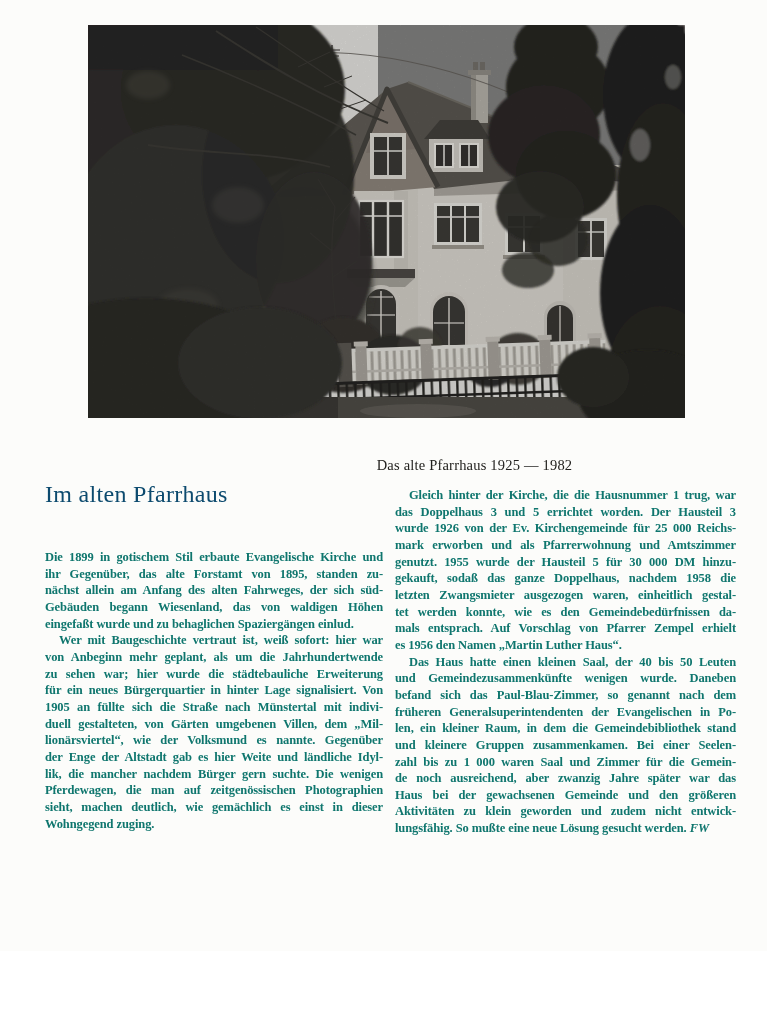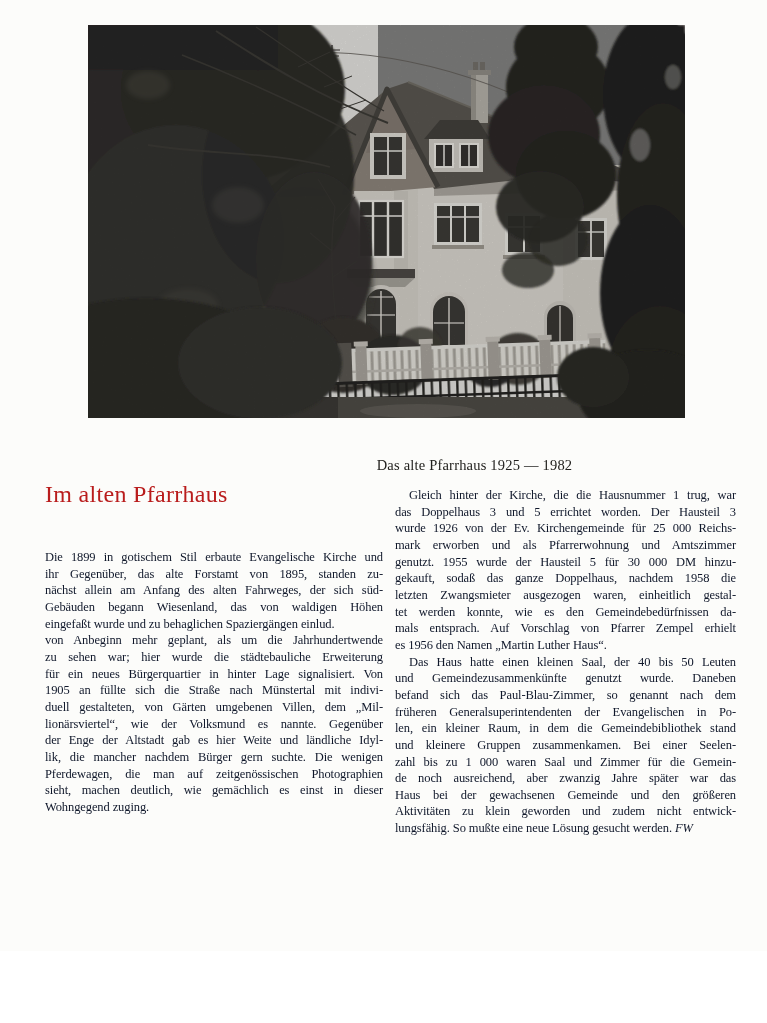--- a/index.html
+++ b/index.html
@@ -9,25 +9,25 @@
     font-family:"Liberation Serif", serif;
   }
   .photo-wrap{position:absolute;left:88px;top:25px;width:597px;height:393px;margin:0;}
   .photo-wrap svg{display:block;width:100%;height:100%;}
   .caption{
     position:absolute;left:88px;top:432px;width:597px;margin:0;
     text-align:center;font-size:14.5px;letter-spacing:.2px;color:#22211e;
   }
   .heading{
     position:absolute;left:45px;top:481px;margin:0;
-    font-size:24px;font-weight:normal;letter-spacing:.3px;line-height:1.1;color:#b91c1c;
+    font-size:24px;font-weight:normal;letter-spacing:.3px;line-height:1.1;color:#0c4a6e;
   }
   .col{
     position:absolute;font-size:12.5px;line-height:16.65px;
-    letter-spacing:-0.1px;color:#0f172a;
+    letter-spacing:-0.1px;color:#0f766e;font-weight:bold;
   }
   .col-left{left:45px;top:549px;width:338px;}
   .col-right{left:395px;top:487px;width:341px;}
   .tline{text-align:justify;text-align-last:justify;white-space:normal;}
   .tline.tlast{text-align-last:left;}
   .tline.tindent{text-indent:14px;}
   .tline i{font-style:italic;}
   .pageno{
     position:absolute;left:0;top:971px;width:767px;
     text-align:center;font-size:17px;color:#6d28d9;
@@ -272,20 +272,21 @@
 
   <div class="col col-left">
       <div>
         <div class="tline">Die 1899 in gotischem Stil erbaute Evangelische Kirche und</div>
         <div class="tline">ihr Gegenüber, das alte Forstamt von 1895, standen zu-</div>
         <div class="tline">nächst allein am Anfang des alten Fahrweges, der sich süd-</div>
         <div class="tline">Gebäuden begann Wiesenland, das von waldigen Höhen</div>
         <div class="tline tlast">eingefaßt wurde und zu behaglichen Spaziergängen einlud.</div>
       </div>
       <div>
+        <div class="tline tindent">Wer mit Baugeschichte vertraut ist, weiß sofort: hier war</div>
         <div class="tline">von Anbeginn mehr geplant, als um die Jahrhundertwende</div>
         <div class="tline">zu sehen war; hier wurde die städtebauliche Erweiterung</div>
         <div class="tline">für ein neues Bürgerquartier in hinter Lage signalisiert. Von</div>
         <div class="tline">1905 an füllte sich die Straße nach Münstertal mit indivi-</div>
         <div class="tline">duell gestalteten, von Gärten umgebenen Villen, dem „Mil-</div>
         <div class="tline">lionärsviertel“, wie der Volksmund es nannte. Gegenüber</div>
         <div class="tline">der Enge der Altstadt gab es hier Weite und ländliche Idyl-</div>
         <div class="tline">lik, die mancher nachdem Bürger gern suchte. Die wenigen</div>
         <div class="tline">Pferdewagen, die man auf zeitgenössischen Photographien</div>
         <div class="tline">sieht, machen deutlich, wie gemächlich es einst in dieser</div>
@@ -300,21 +301,21 @@
         <div class="tline">mark erworben und als Pfarrerwohnung und Amtszimmer</div>
         <div class="tline">genutzt. 1955 wurde der Hausteil 5 für 30 000 DM hinzu-</div>
         <div class="tline">gekauft, sodaß das ganze Doppelhaus, nachdem 1958 die</div>
         <div class="tline">letzten Zwangsmieter ausgezogen waren, einheitlich gestal-</div>
         <div class="tline">tet werden konnte, wie es den Gemeindebedürfnissen da-</div>
         <div class="tline">mals entsprach. Auf Vorschlag von Pfarrer Zempel erhielt</div>
         <div class="tline tlast">es 1956 den Namen „Martin Luther Haus“.</div>
       </div>
       <div>
         <div class="tline tindent">Das Haus hatte einen kleinen Saal, der 40 bis 50 Leuten</div>
-        <div class="tline">und Gemeindezusammenkünfte genutzt wurde. Daneben</div>
+        <div class="tline">und Gemeindezusammenkünfte wenigen wurde. Daneben</div>
         <div class="tline">befand sich das Paul-Blau-Zimmer, so genannt nach dem</div>
         <div class="tline">früheren Generalsuperintendenten der Evangelischen in Po-</div>
         <div class="tline">len, ein kleiner Raum, in dem die Gemeindebibliothek stand</div>
         <div class="tline">und kleinere Gruppen zusammenkamen. Bei einer Seelen-</div>
         <div class="tline">zahl bis zu 1 000 waren Saal und Zimmer für die Gemein-</div>
         <div class="tline">de noch ausreichend, aber zwanzig Jahre später war das</div>
         <div class="tline">Haus bei der gewachsenen Gemeinde und den größeren</div>
         <div class="tline">Aktivitäten zu klein geworden und zudem nicht entwick-</div>
         <div class="tline tlast">lungsfähig. So mußte eine neue Lösung gesucht werden.<i> FW</i></div>
       </div>

